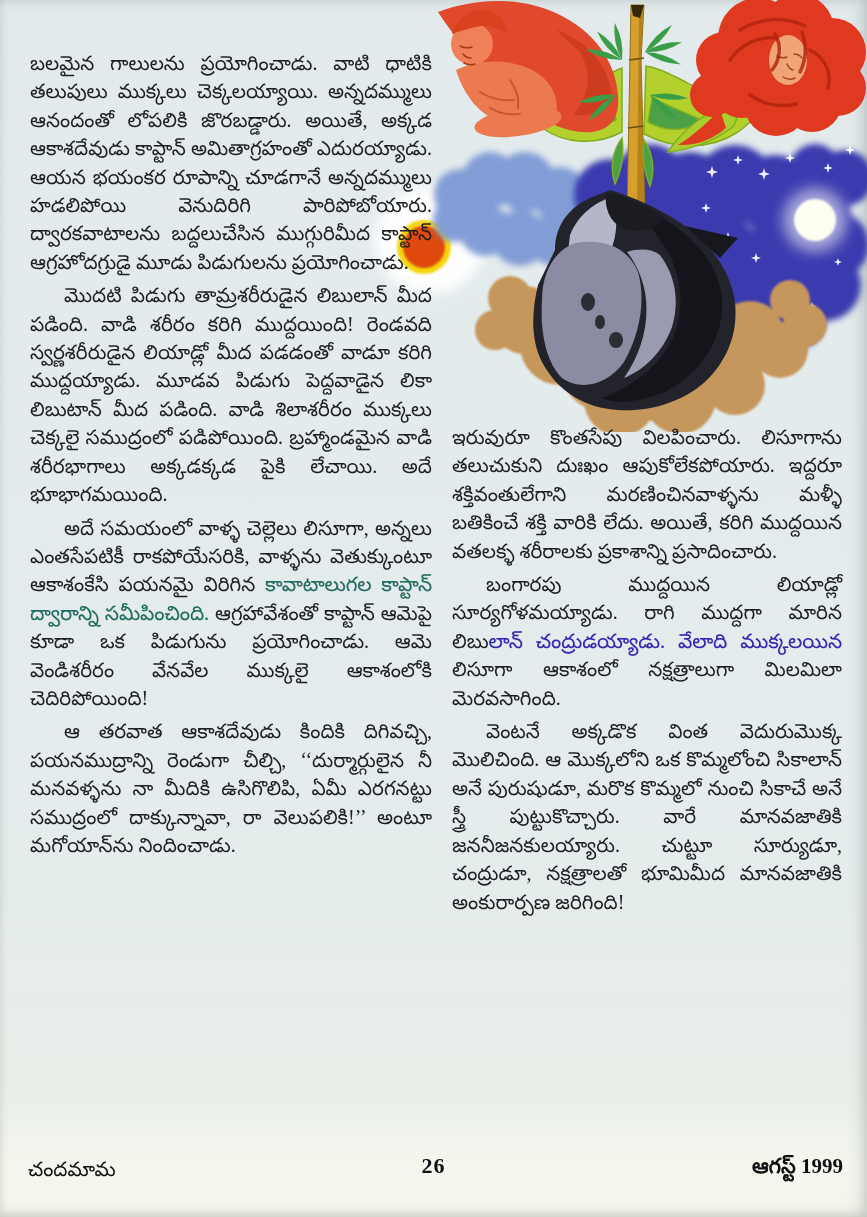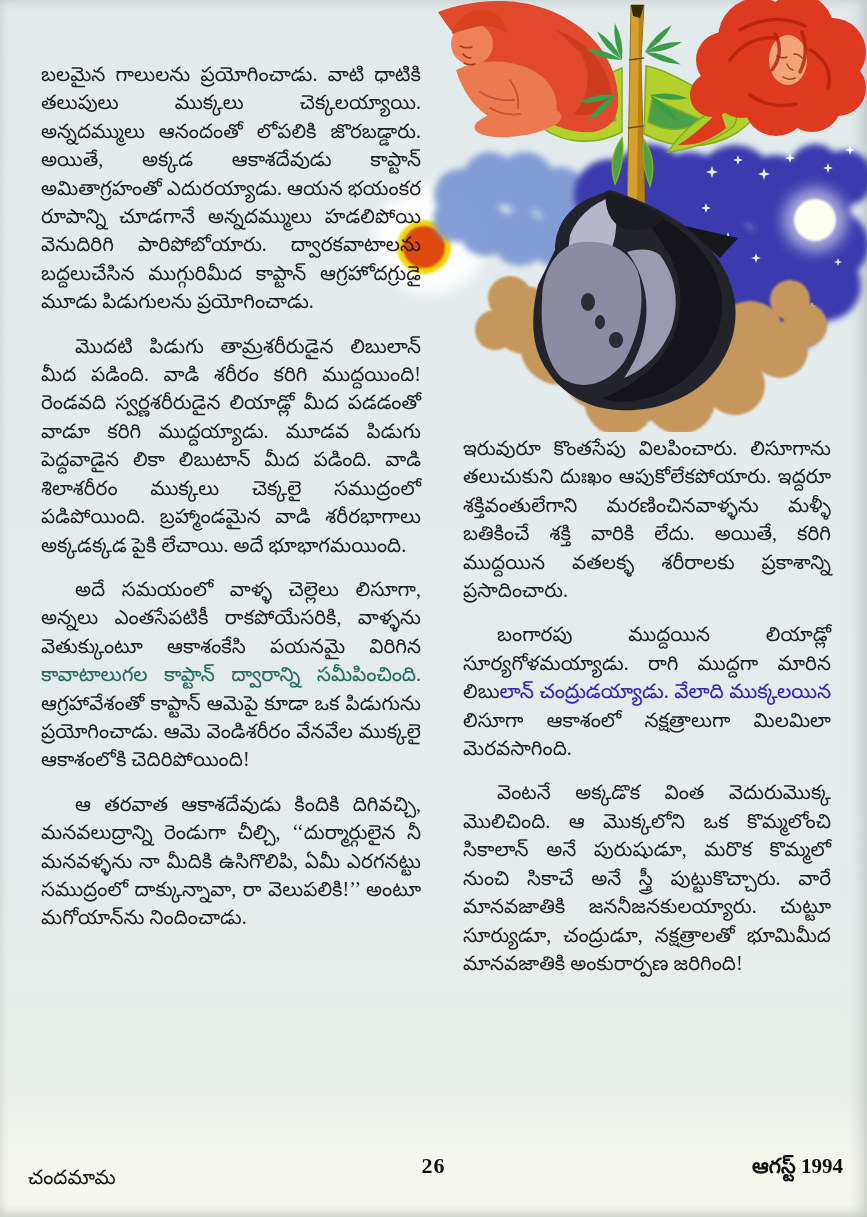--- a/index.html
+++ b/index.html
@@ -3,28 +3,28 @@
 <meta charset="utf-8">
 <style>
   html,body{margin:0;padding:0;background:#cfd8d8;}
   .page{
     position:relative;width:867px;height:1217px;overflow:hidden;
     background:linear-gradient(180deg,#e2eaec 0%,#e4ecec 70%,#e9efe9 90%,#f5f7ee 96%,#f2f5ea 100%);
     font-family:"Liberation Serif", serif;
     box-shadow:inset -6px 0 14px rgba(120,130,130,0.25), inset 0 -3px 8px rgba(120,120,110,0.2);
   }
   .col{position:absolute;color:#1e1e22;font-size:20px;line-height:28.4px;text-align:justify;}
-  .col p{margin:16px;text-indent:34px;font-family:Liberation Serif, serif;}
+  .col p{margin:5px;text-indent:34px;font-family:Liberation Serif, serif;}
   .col p.cont{text-indent:0;}
   #leftcol{left:25px;top:44px;width:412px;}
   #rightcol{left:447px;top:418px;width:400px;}
   .tint-teal{color:#1b6f5d;text-shadow:0.6px 0 0 rgba(160,40,140,0.25);}
   .tint-blue{color:#2a2ab2;text-shadow:0.6px 0 0 rgba(170,30,150,0.3);}
   .footer{position:absolute;left:0;top:1150px;width:867px;height:40px;color:#101013;}
-  .footer .mag{position:absolute;left:28px;top:8px;font-size:20px;margin-top:8px;}
+  .footer .mag{position:absolute;left:28px;top:8px;font-size:20px;}
   .footer .num{position:absolute;left:0;right:0;top:3px;text-align:center;font-size:22px;font-weight:bold;letter-spacing:1px;}
   .footer .date{position:absolute;right:24px;top:4px;font-size:21px;font-weight:bold;}
   #illo{position:absolute;left:360px;top:0;width:507px;height:432px;}
 </style>
 </head>
 <body>
 
 <div class="page">
 
   <svg id="illo" viewBox="0 0 507 432" xmlns="http://www.w3.org/2000/svg" aria-hidden="true">
@@ -219,28 +219,28 @@
         <path d="M0,0 Q19,-7 38,-2 Q19,5 0,0 Z" transform="rotate(172)"></path>
         <path d="M0,0 Q19,-7 38,-2 Q19,5 0,0 Z" transform="rotate(140)"></path>
       </g>
     </g>
   </svg>
 
   <div class="col" id="leftcol">
     <p class="cont">బలమైన గాలులను ప్రయోగించాడు. వాటి ధాటికి తలుపులు ముక్కలు చెక్కలయ్యాయి. అన్నదమ్ములు ఆనందంతో లోపలికి జొరబడ్డారు. అయితే, అక్కడ ఆకాశదేవుడు కాప్టాన్ అమితాగ్రహంతో ఎదురయ్యాడు. ఆయన భయంకర రూపాన్ని చూడగానే అన్నదమ్ములు హడలిపోయి వెనుదిరిగి పారిపోబోయారు. ద్వారకవాటాలను బద్దలుచేసిన ముగ్గురిమీద కాప్టాన్ ఆగ్రహోదగ్రుడై మూడు పిడుగులను ప్రయోగించాడు.</p>
     <p>మొదటి పిడుగు తామ్రశరీరుడైన లిబులాన్ మీద పడింది. వాడి శరీరం కరిగి ముద్దయింది! రెండవది స్వర్ణశరీరుడైన లియాడ్లో మీద పడడంతో వాడూ కరిగి ముద్దయ్యాడు. మూడవ పిడుగు పెద్దవాడైన లికా లిబుటాన్ మీద పడింది. వాడి శిలాశరీరం ముక్కలు చెక్కలై సముద్రంలో పడిపోయింది. బ్రహ్మాండమైన వాడి శరీరభాగాలు అక్కడక్కడ పైకి లేచాయి. అదే భూభాగమయింది.</p>
     <p><span>అదే సమయంలో వాళ్ళ చెల్లెలు లిసూగా, అన్నలు ఎంతసేపటికీ రాకపోయేసరికి, వాళ్ళను వెతుక్కుంటూ ఆకాశంకేసి పయనమై విరిగిన </span><span class="tint-teal">కావాటాలుగల కాప్టాన్ ద్వారాన్ని సమీపించింది.</span><span> ఆగ్రహావేశంతో కాప్టాన్ ఆమెపై కూడా ఒక పిడుగును ప్రయోగించాడు. ఆమె వెండిశరీరం వేనవేల ముక్కలై ఆకాశంలోకి చెదిరిపోయింది!</span></p>
-    <p>ఆ తరవాత ఆకాశదేవుడు కిందికి దిగివచ్చి, మనవలుద్రాన్ని రెండుగా చీల్చి, ‘‘దుర్మార్గులైన నీ మనవళ్ళను నా మీదికి ఉసిగొలిపి, ఏమీ ఎరగనట్టు సముద్రంలో దాక్కున్నావా, రా వెలుపలికి!’’ అంటూ మగోయాన్‌ను నిందించాడు.</p>
+    <p>ఆ తరవాత ఆకాశదేవుడు కిందికి దిగివచ్చి, పయనముద్రాన్ని రెండుగా చీల్చి, ‘‘దుర్మార్గులైన నీ మనవళ్ళను నా మీదికి ఉసిగొలిపి, ఏమీ ఎరగనట్టు సముద్రంలో దాక్కున్నావా, రా వెలుపలికి!’’ అంటూ మగోయాన్‌ను నిందించాడు.</p>
   </div>
 
   <div class="col" id="rightcol">
     <p class="cont">ఇరువురూ కొంతసేపు విలపించారు. లిసూగాను తలుచుకుని దుఃఖం ఆపుకోలేకపోయారు. ఇద్దరూ శక్తివంతులేగాని మరణించినవాళ్ళను మళ్ళీ బతికించే శక్తి వారికి లేదు. అయితే, కరిగి ముద్దయిన వతలక్ళ శరీరాలకు ప్రకాశాన్ని ప్రసాదించారు.</p>
     <p><span>బంగారపు ముద్దయిన లియాడ్లో సూర్యగోళమయ్యాడు. రాగి ముద్దగా మారిన లిబు</span><span class="tint-blue">లాన్ చంద్రుడయ్యాడు. వేలాది ముక్కలయిన</span><span> లిసూగా ఆకాశంలో నక్షత్రాలుగా మిలమిలా మెరవసాగింది.</span></p>
     <p>వెంటనే అక్కడొక వింత వెదురుమొక్క మొలిచింది. ఆ మొక్కలోని ఒక కొమ్మలోంచి సికాలాన్ అనే పురుషుడూ, మరొక కొమ్మలో నుంచి సికాచే అనే స్త్రీ పుట్టుకొచ్చారు. వారే మానవజాతికి జననీజనకులయ్యారు. చుట్టూ సూర్యుడూ, చంద్రుడూ, నక్షత్రాలతో భూమిమీద మానవజాతికి అంకురార్పణ జరిగింది!</p>
   </div>
 
   <div class="footer">
     <span class="mag">చందమామ</span>
     <span class="num">26</span>
-    <span class="date">ఆగస్ట్ 1994</span>
+    <span class="date">ఆగస్ట్ 1999</span>
   </div>
 
 </div>
 
 </body></html>

